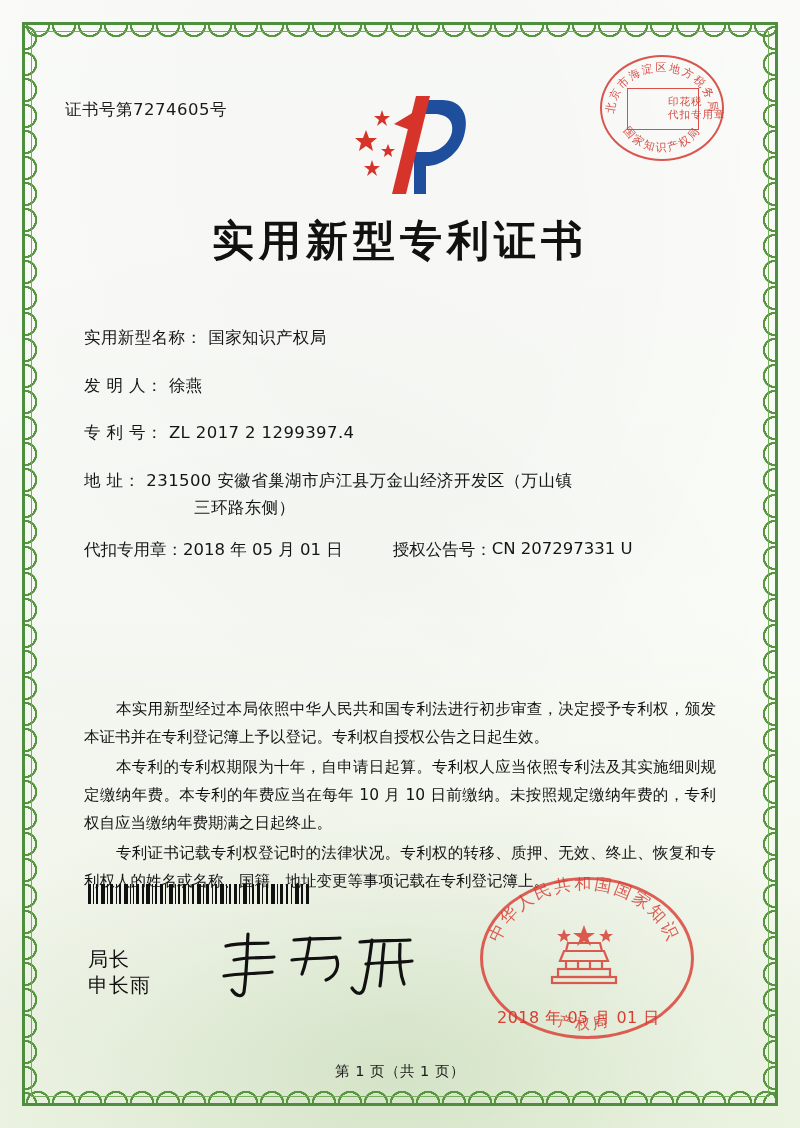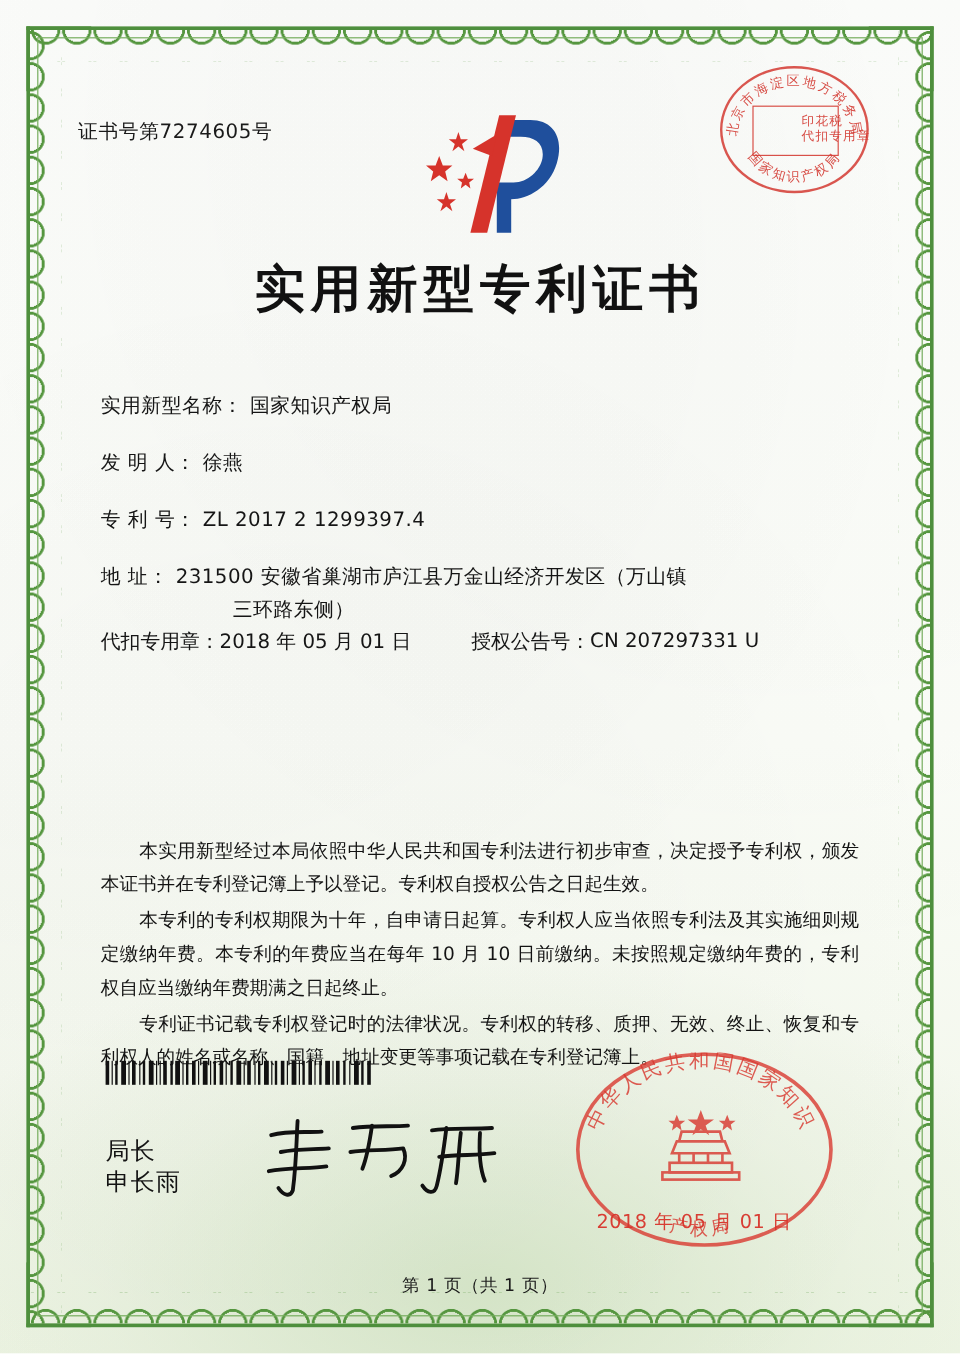--- a/index.html
+++ b/index.html
@@ -207,21 +207,21 @@
     white-space: nowrap;
     letter-spacing: 0.4px;
   }
   .fvalue {
     margin-left: 6px;
     letter-spacing: 0.4px;
   }
   .addr-cont {
     margin-left: 110px;
     margin-top: -18px;
-    margin-bottom: 5px;
+    margin-bottom: 20px;
     font-size: 16.5px;
     letter-spacing: 0.4px;
     color: #151515;
   }
   .grant-row {
     display: flex;
     margin-bottom: 10px;
     font-size: 16.5px;
     color: #151515;
   }

